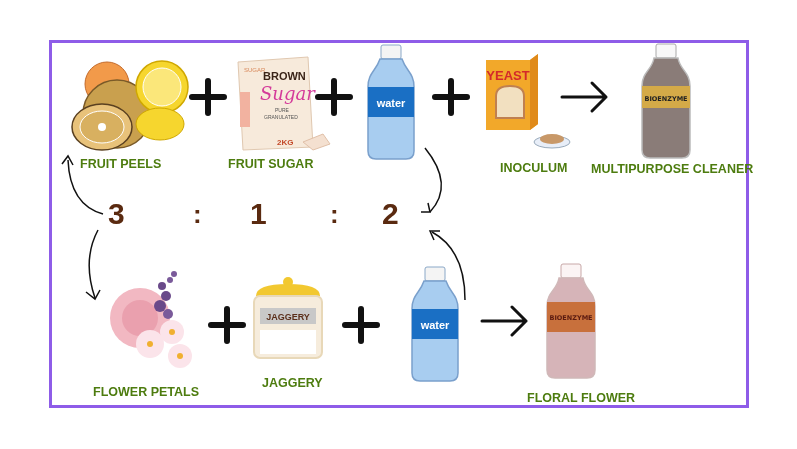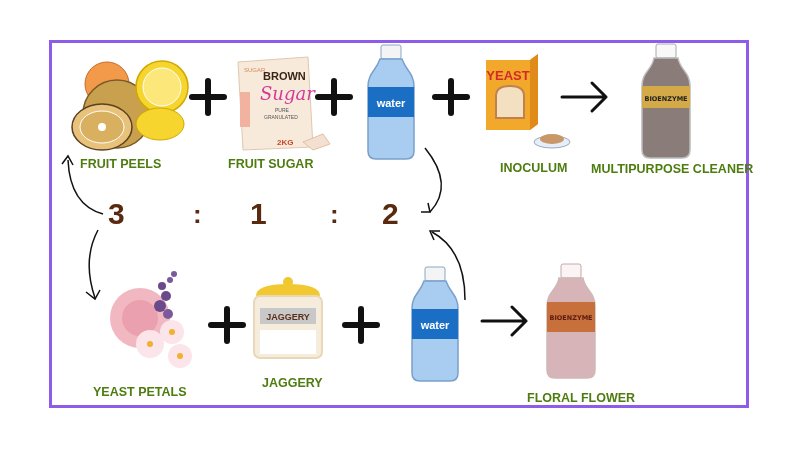--- a/index.html
+++ b/index.html
@@ -108,21 +108,21 @@
   <circle cx="68" cy="48" r="5" fill="#7a5a9a"></circle>
   <circle cx="74" cy="8" r="3" fill="#7a5a9a"></circle>
   <circle cx="70" cy="14" r="3" fill="#7a5a9a"></circle>
   <circle cx="50" cy="78" r="14" fill="#fbe4ea"></circle>
   <circle cx="50" cy="78" r="3" fill="#f0b030"></circle>
   <circle cx="72" cy="66" r="12" fill="#fbe4ea"></circle>
   <circle cx="72" cy="66" r="3" fill="#f0b030"></circle>
   <circle cx="80" cy="90" r="12" fill="#fbe4ea"></circle>
   <circle cx="80" cy="90" r="3" fill="#f0b030"></circle>
 </svg>
-<div class="label" style="left:93px;top:385px">YEAST PETALS</div>
+<div class="label" style="left:93px;top:385px">FLOWER PETALS</div>
 
 <svg class="abs" style="left:209px;top:307px" width="36" height="36">
   <path d="M18 2 V34 M2 18 H34" stroke="#111" stroke-width="6" stroke-linecap="round"></path>
 </svg>
 
 <svg class="abs" style="left:248px;top:276px" width="80" height="86">
   <circle cx="40" cy="6" r="5" fill="#f2c830"></circle>
   <path d="M8 20 Q8 8 40 8 Q72 8 72 20 Z" fill="#f2c830"></path>
   <rect x="6" y="20" width="68" height="62" rx="6" fill="#f6ecdc" stroke="#e8d8b8" stroke-width="2"></rect>
   <rect x="12" y="32" width="56" height="16" fill="#c8c8c8"></rect>

